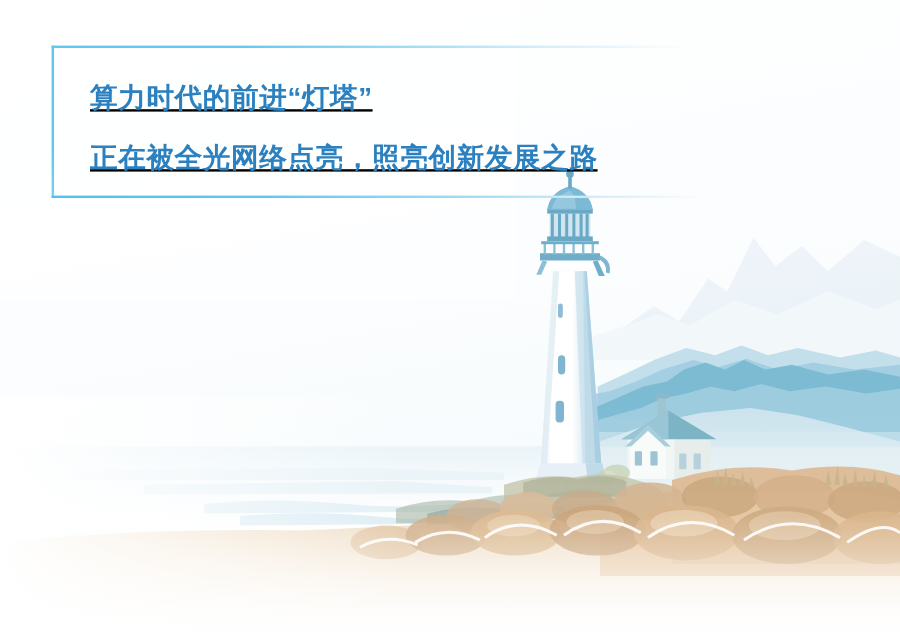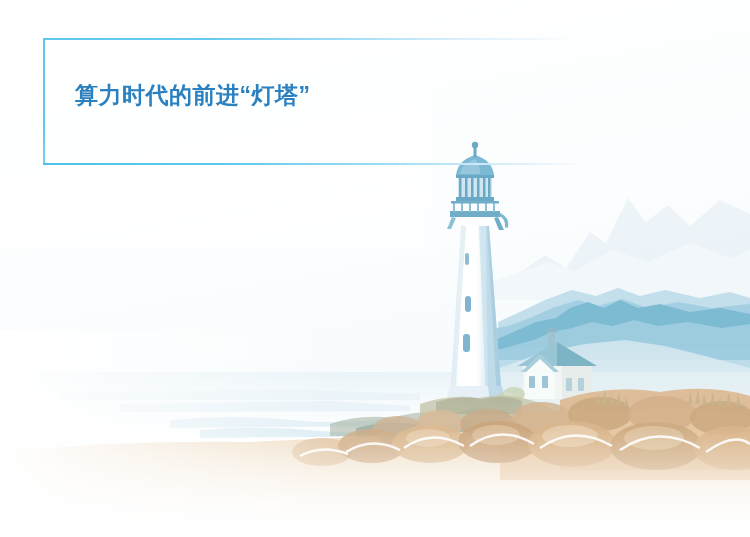--- a/index.html
+++ b/index.html
@@ -61,22 +61,23 @@
     left: 0;
     bottom: 0;
     height: 2px;
     width: 100%;
     background: linear-gradient(90deg, #4fc3ec 0%, #5cc8ef 30%, #9adbf4 58%, #cfe9f8 76%, rgba(225,242,251,0) 94%);
   }
 
   #headline-text {
     position: absolute;
     left: 32px;
-    top: 32px;
+    top: 18px;
     width: 520px;
+    text-decoration: underline;
   }
   .headline-line {
     color: #2b80bf;
     font-weight: bold;
     font-size: 23px;
     line-height: 50px;
     letter-spacing: 0.5px;
     white-space: nowrap;
   }
 </style>
@@ -321,16 +322,17 @@
     <rect x="0" y="0" width="430" height="250" fill="#ffffff" opacity="0.55"></rect>
   </svg>
 
   <div id="headline-card">
     <span class="edge-left"></span>
     <span class="edge-top"></span>
     <span class="edge-bottom"></span>
 
     <div id="headline-text">
       <div class="headline-line">算力时代的前进“灯塔”</div>
+      <div class="headline-line">正在被全光网络点亮，照亮创新发展之路</div>
     </div>
   </div>
 
 </div>
 
 </body></html>

